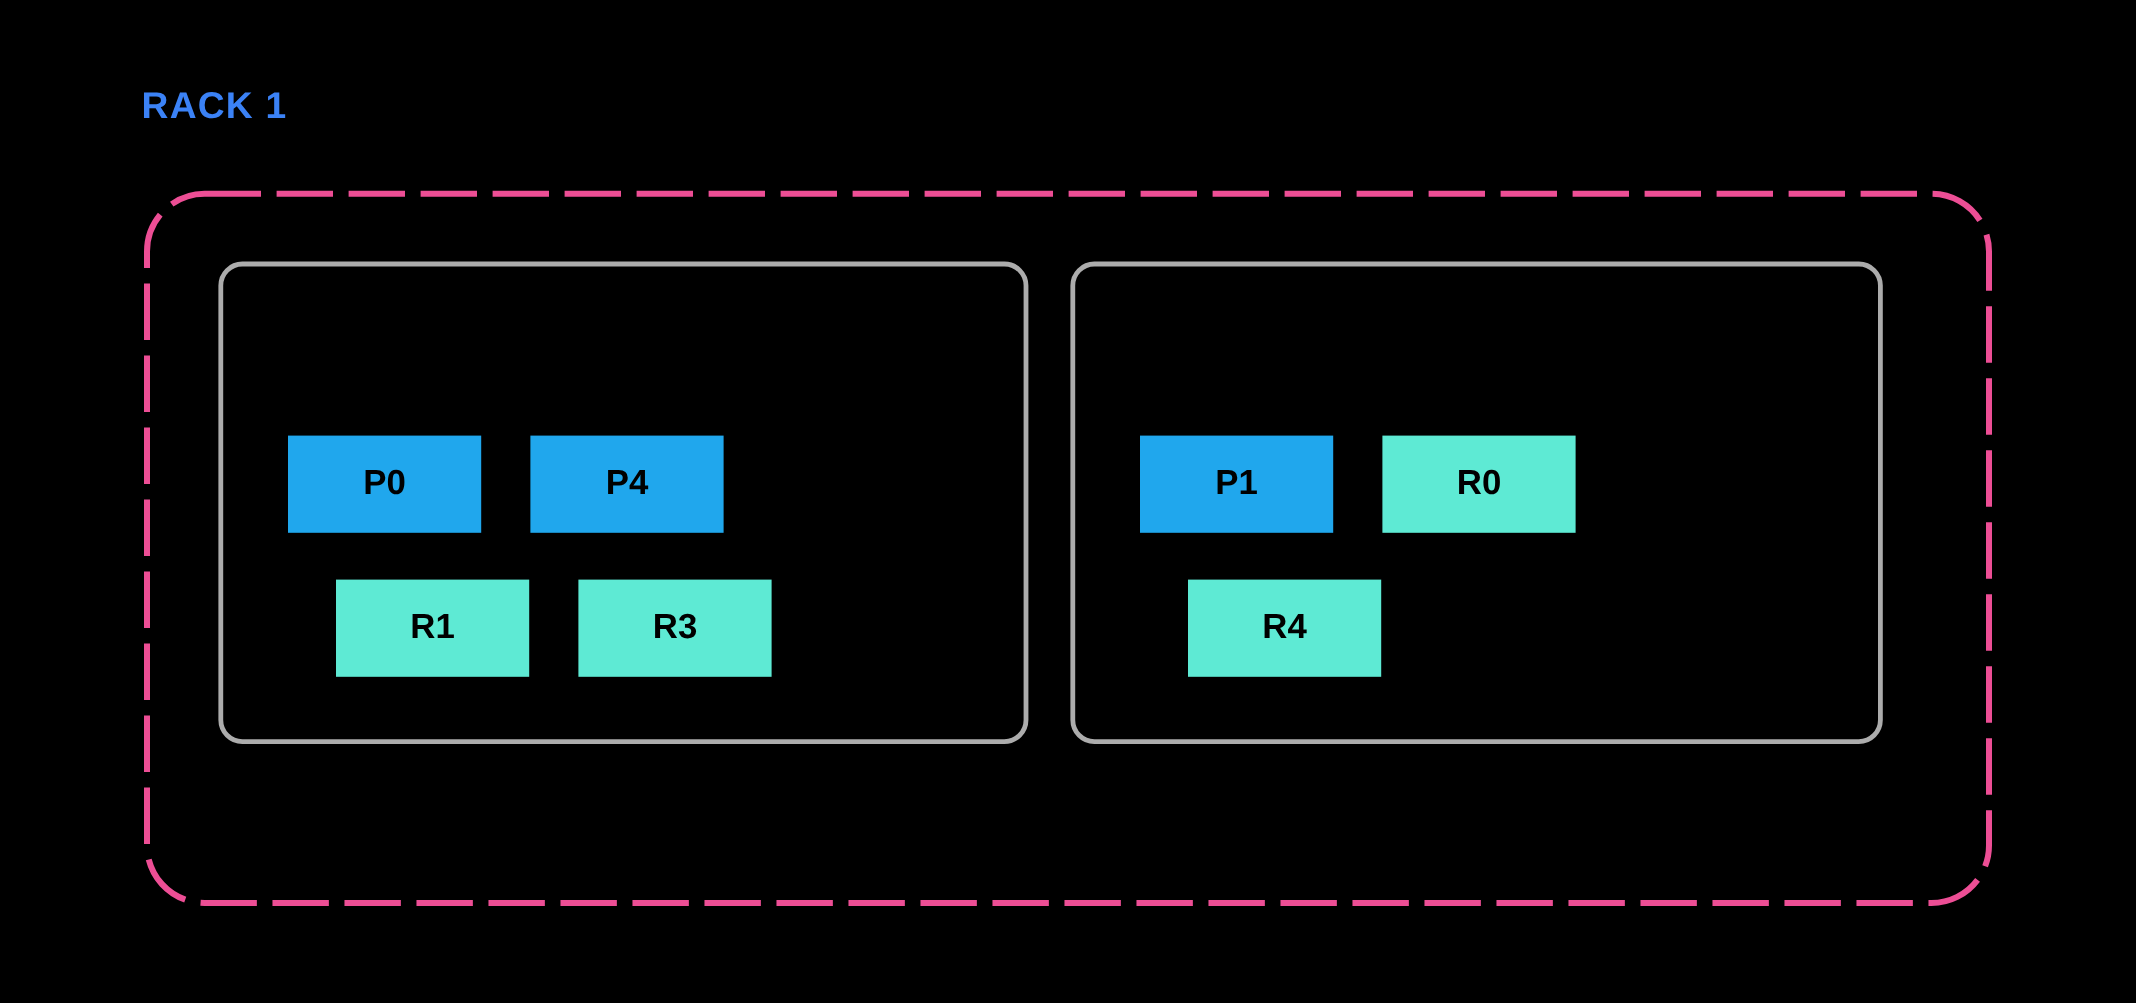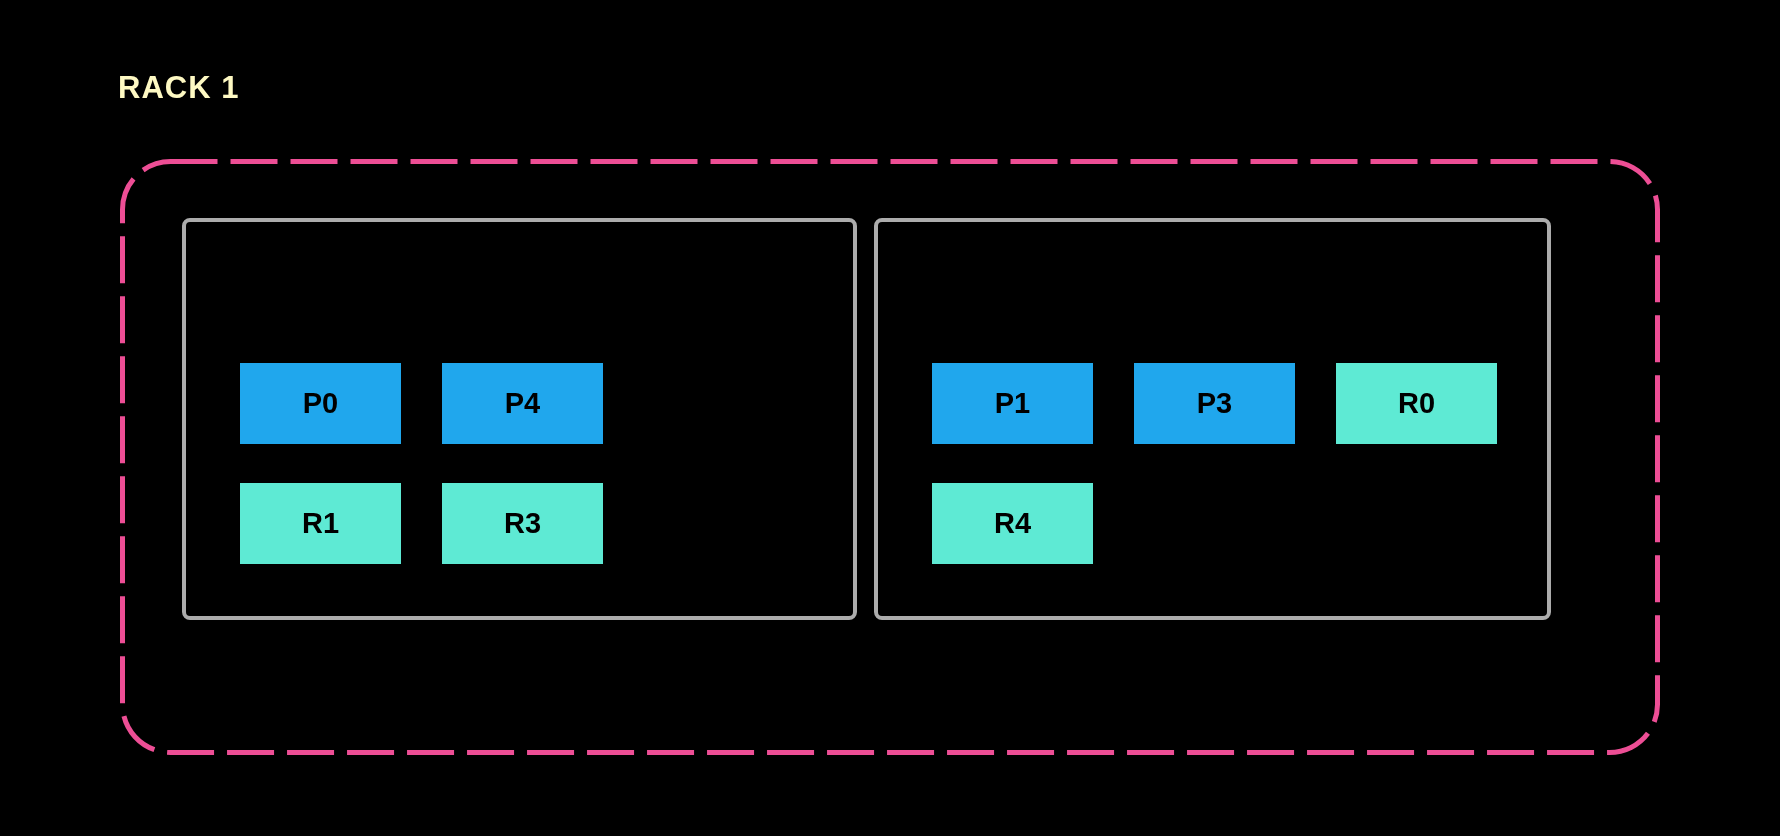--- a/index.html
+++ b/index.html
@@ -15,50 +15,50 @@
     overflow: hidden;
     font-family: "Liberation Sans", sans-serif;
   }
   .rack-label {
     position: absolute;
     left: 118px;
     top: 70px;
     font-size: 31px;
     font-weight: 700;
     letter-spacing: 1px;
-    color: #fef9c3;
+    color: #3b82f6;
     white-space: nowrap;
   }
   .rack-border-svg {
     position: absolute;
     left: 0;
     top: 0;
     width: 1780px;
     height: 836px;
     pointer-events: none;
   }
   .node-box {
     position: absolute;
     top: 218px;
     height: 402px;
     border: 4px solid #ACACAC;
-    border-radius: 8px;
+    border-radius: 20px;
     box-sizing: border-box;
     background: transparent;
   }
   .node-box.left  { left: 182px; width: 675px; }
-  .node-box.right { left: 874px; width: 677px; }
+  .node-box.right { left: 892px; width: 677px; }
   .slot-row {
     position: absolute;
     left: 54px;
     display: flex;
     gap: 41px;
   }
   .slot-row.row-1 { top: 141px; }
-  .slot-row.row-2 { top: 261px; }
+  .slot-row.row-2 { top: 261px; margin-left: 40px; }
   .block {
     width: 161px;
     height: 81px;
     display: flex;
     align-items: center;
     justify-content: center;
     font-size: 29px;
     font-weight: 700;
     color: #000000;
     flex: 0 0 auto;
@@ -84,21 +84,20 @@
     </div>
     <div class="slot-row row-2">
       <div class="block replica">R1</div>
       <div class="block replica">R3</div>
     </div>
   </div>
 
   <div class="node-box right">
     <div class="slot-row row-1">
       <div class="block primary">P1</div>
-      <div class="block primary">P3</div>
       <div class="block replica">R0</div>
     </div>
     <div class="slot-row row-2">
       <div class="block replica">R4</div>
     </div>
   </div>
 
 </div>
 
 </body></html>

